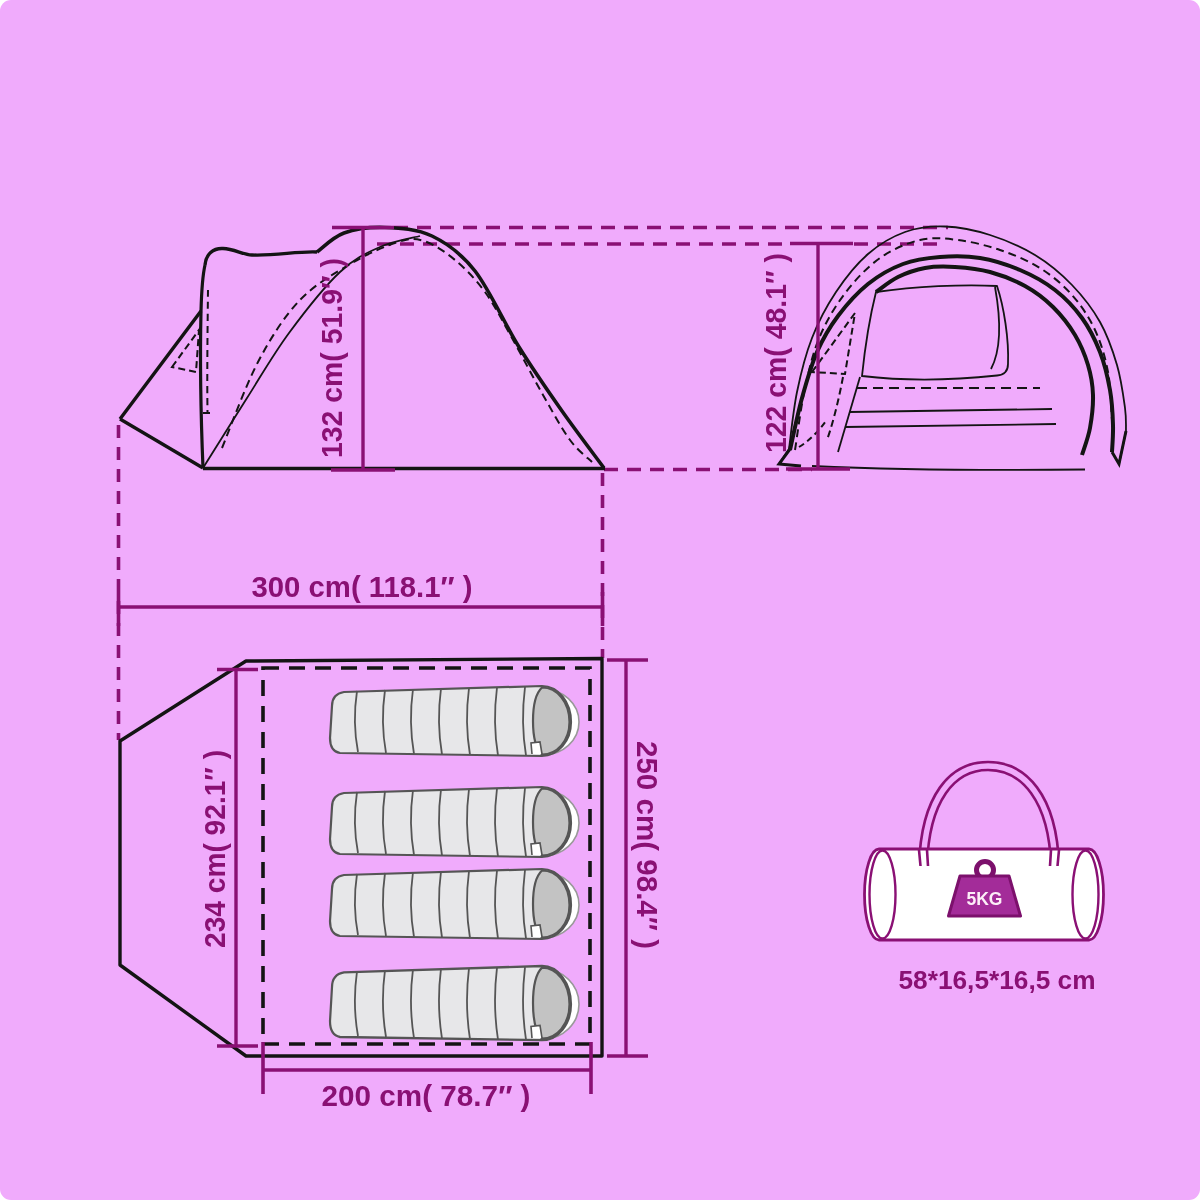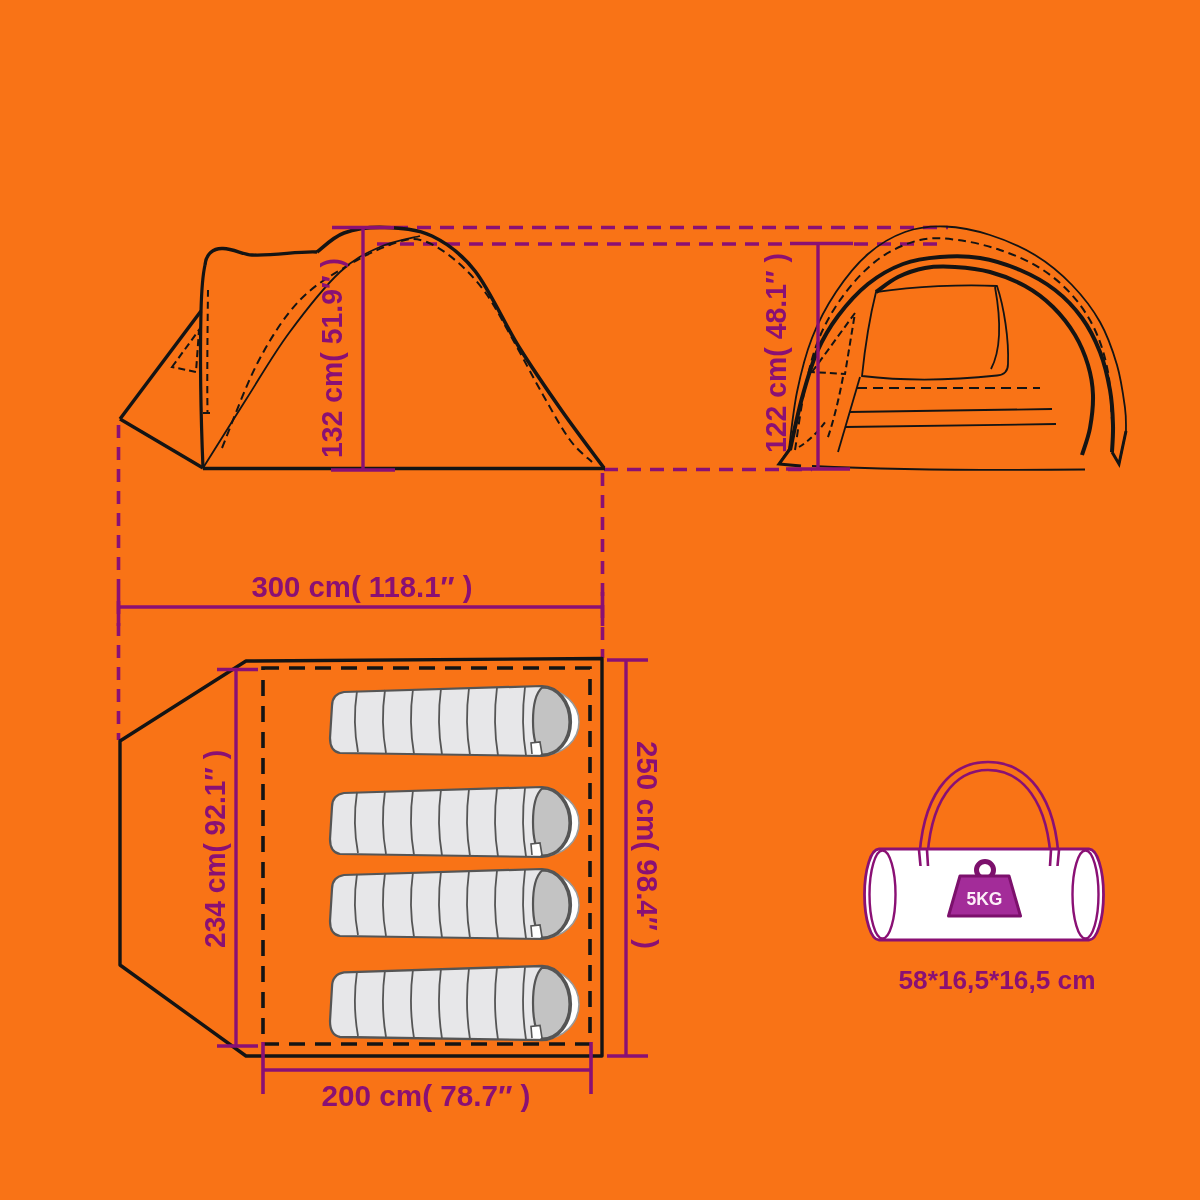--- a/index.html
+++ b/index.html
@@ -1,16 +1,16 @@
 <!DOCTYPE html>
 <html><head>
 <meta charset="utf-8">
 <style>
 html,body{margin:0;padding:0;background:#ffffff;}
-#page{width:1200px;height:1200px;position:relative;background:#f97316;overflow:hidden;}
+#page{width:1200px;height:1200px;position:relative;background:#f0abfc;overflow:hidden;border-radius:11px;}
 text{font-family:"Liberation Sans",sans-serif;font-weight:bold;}
 .pt{fill:#8a1074;}
 .wt{fill:#fdeef8;}
 </style>
 </head>
 <body>
 <div id="page">
 <svg width="1200" height="1200" viewBox="0 0 1200 1200">
 <defs>
 

